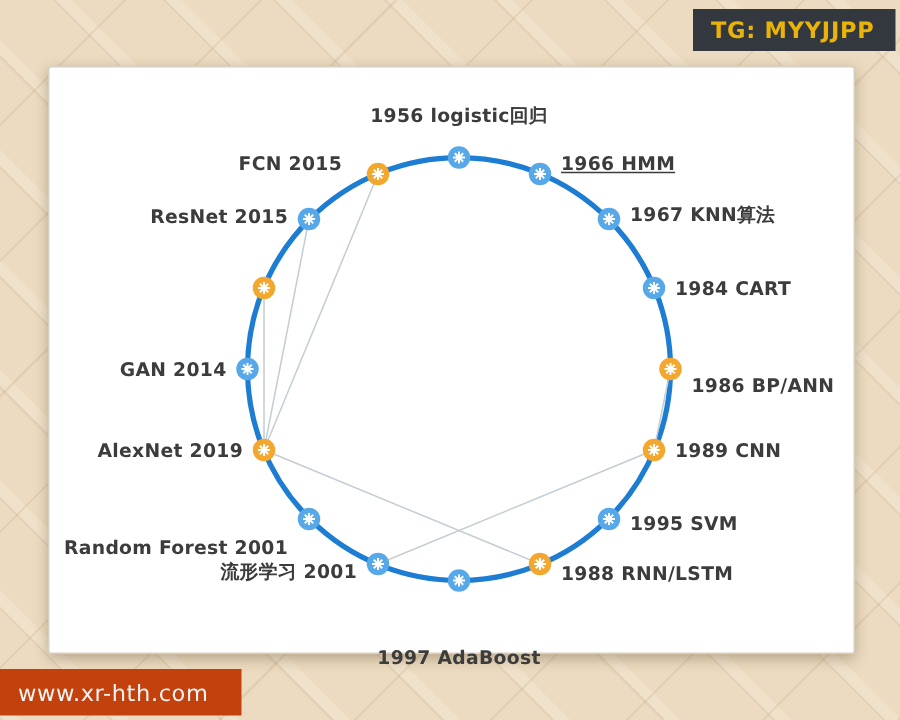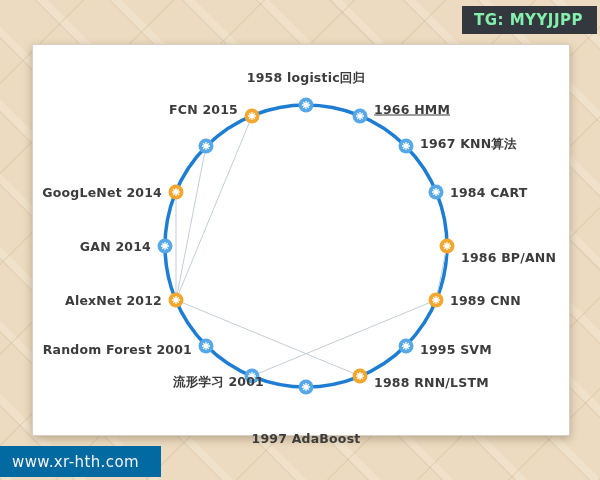--- a/index.html
+++ b/index.html
@@ -24,25 +24,25 @@
   .edge{stroke:#c2cdd4;stroke-width:1;}
   .spokes{stroke:#ffffff;stroke-width:1.3;fill:none;}
   .lbl{
     position:absolute;white-space:nowrap;font-weight:700;font-size:12.5px;
     color:var(--label,#3c3c3c);letter-spacing:.2px;
   }
   .a-left{transform:translateY(-50%);}
   .a-right{transform:translate(-100%,-50%);}
   .a-center{transform:translate(-50%,-50%);}
   .tg-badge{
-    position:absolute;top:6px;right:3px;background:#33383f;color:#86efac;
+    position:absolute;top:6px;right:3px;background:#33383f;color:#eab308;
     font-size:15px;font-weight:700;padding:5px 14px 5px 12px;letter-spacing:.5px;
   }
   .site-badge{
-    position:absolute;left:0;top:446px;height:31px;background:#0369a1;color:#f4f4f4;
+    position:absolute;left:0;top:446px;height:31px;background:#c2410c;color:#f4f4f4;
     font-size:15px;display:flex;align-items:center;padding:0 22px 0 12px;letter-spacing:.4px;
   }
 </style>
 </head>
 <body>
 
 <div class="card">
 
   <svg class="diagram-svg" width="536" height="390" viewBox="0 0 536 390">
 
@@ -114,31 +114,31 @@
     <g transform="translate(173,101)">
         <circle r="7.5" class="node-blue"></circle>  
         <path class="spokes" d="M0,-4 V4 M-4,0 H4 M-2.8,-2.8 L2.8,2.8 M-2.8,2.8 L2.8,-2.8"></path>
       </g>
     <g transform="translate(219,71)">
         <circle r="7.5" class="node-orange"></circle>
         <path class="spokes" d="M0,-4 V4 M-4,0 H4 M-2.8,-2.8 L2.8,2.8 M-2.8,2.8 L2.8,-2.8"></path>
       </g>
   </svg>
 
-  <div class="lbl a-center" style="left:273px;top:33px;">1958 logistic回归</div>
+  <div class="lbl a-center" style="left:273px;top:33px;">1956 logistic回归</div>
   <div class="lbl a-left" style="left:341px;top:64px;text-decoration:underline;">1966 HMM</div>
   <div class="lbl a-left" style="left:387px;top:99px;">1967 KNN算法</div>
   <div class="lbl a-left" style="left:417px;top:147px;">1984 CART</div>
   <div class="lbl a-left" style="left:428px;top:212px;">1986 BP/ANN</div>
   <div class="lbl a-left" style="left:417px;top:255px;">1989 CNN</div>
   <div class="lbl a-left" style="left:387px;top:304px;">1995 SVM</div>
   <div class="lbl a-left" style="left:341px;top:337px;">1988 RNN/LSTM</div>
   <div class="lbl a-center" style="left:273px;top:361px;margin-top:32px;">1997 AdaBoost</div>
-  <div class="lbl a-right" style="left:205px;top:337px;margin-left:26px;">流形学习 2001</div>
-  <div class="lbl a-right" style="left:159px;top:304px;">Random Forest 2001</div>
-  <div class="lbl a-right" style="left:129px;top:255px;">AlexNet 2012</div>
+  <div class="lbl a-right" style="left:205px;top:337px;">流形学习 2001</div>
+  <div class="lbl a-right" style="left:159px;top:320px;">Random Forest 2001</div>
+  <div class="lbl a-right" style="left:129px;top:255px;">AlexNet 2019</div>
   <div class="lbl a-right" style="left:118px;top:201px;">GAN 2014</div>
-  <div class="lbl a-right" style="left:129px;top:147px;">GoogLeNet 2014</div>
-  <div class="lbl a-right" style="left:205px;top:64px;">FCN 2015</div>
+  <div class="lbl a-right" style="left:159px;top:99px;">ResNet 2015</div>
+  <div class="lbl a-right" style="left:195px;top:64px;">FCN 2015</div>
 </div>
 
 <div class="tg-badge">TG: MYYJJPP</div>
 <div class="site-badge">www.xr-hth.com</div>
 
 </body></html>

